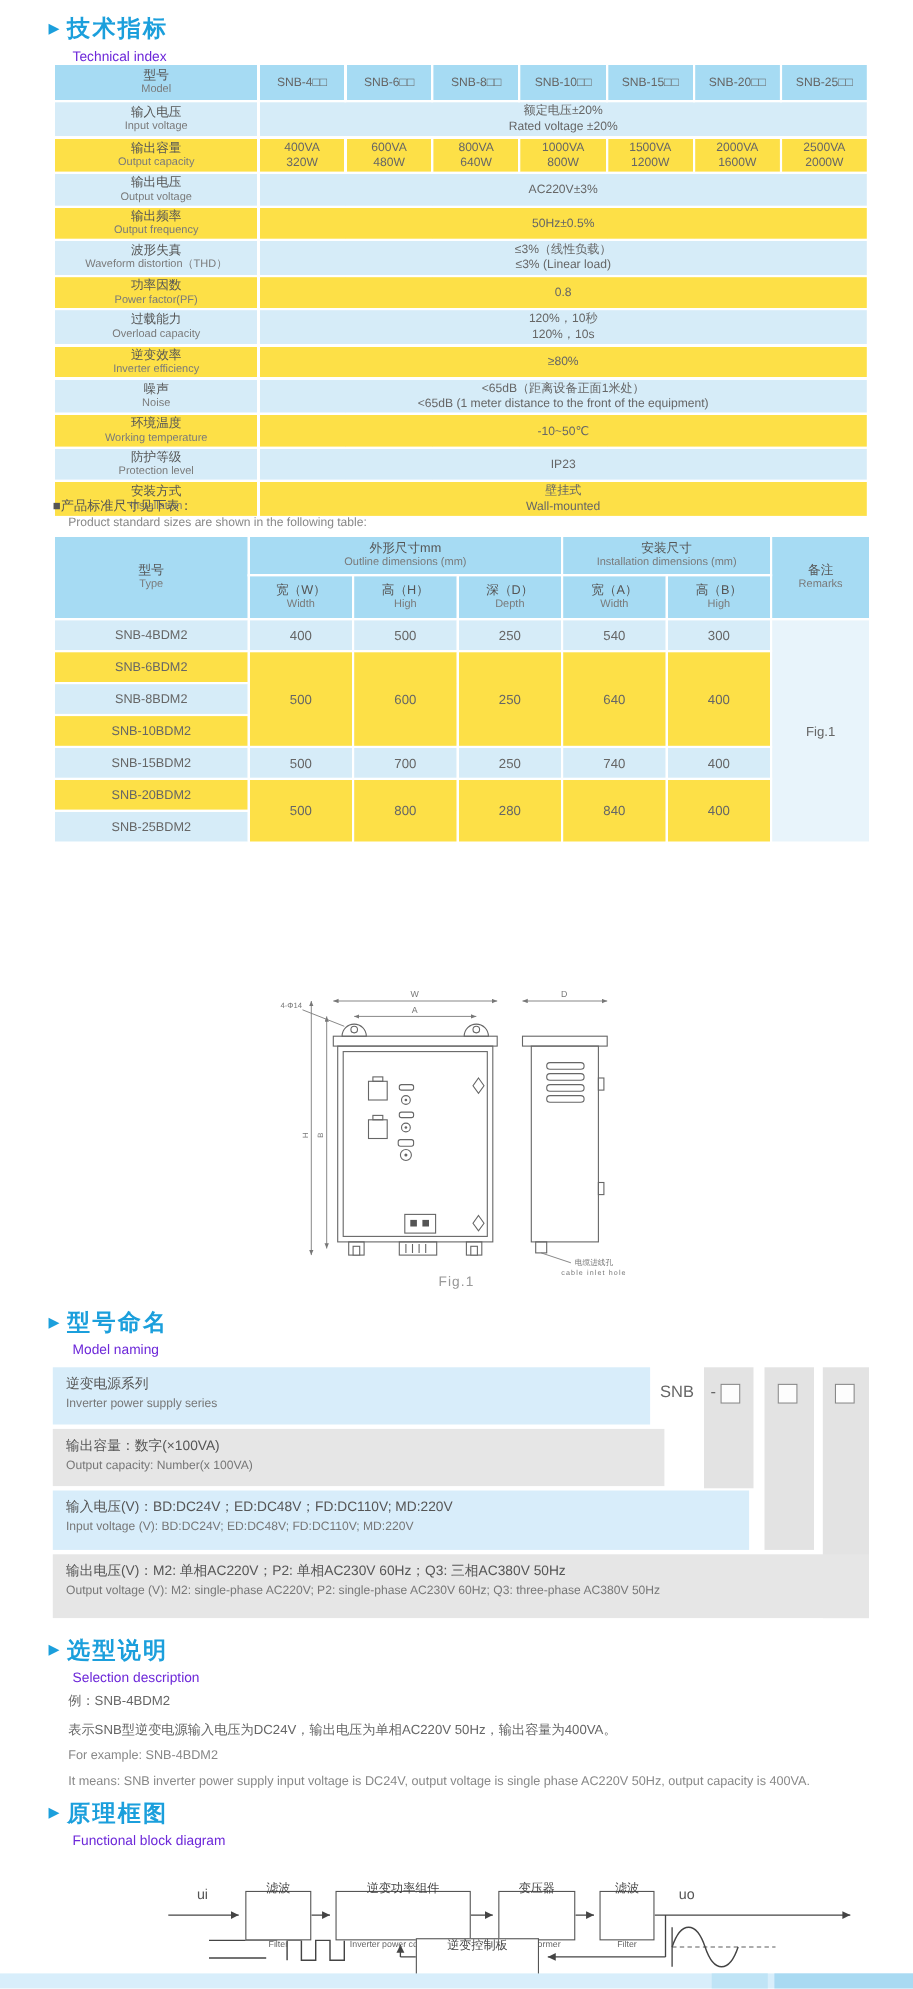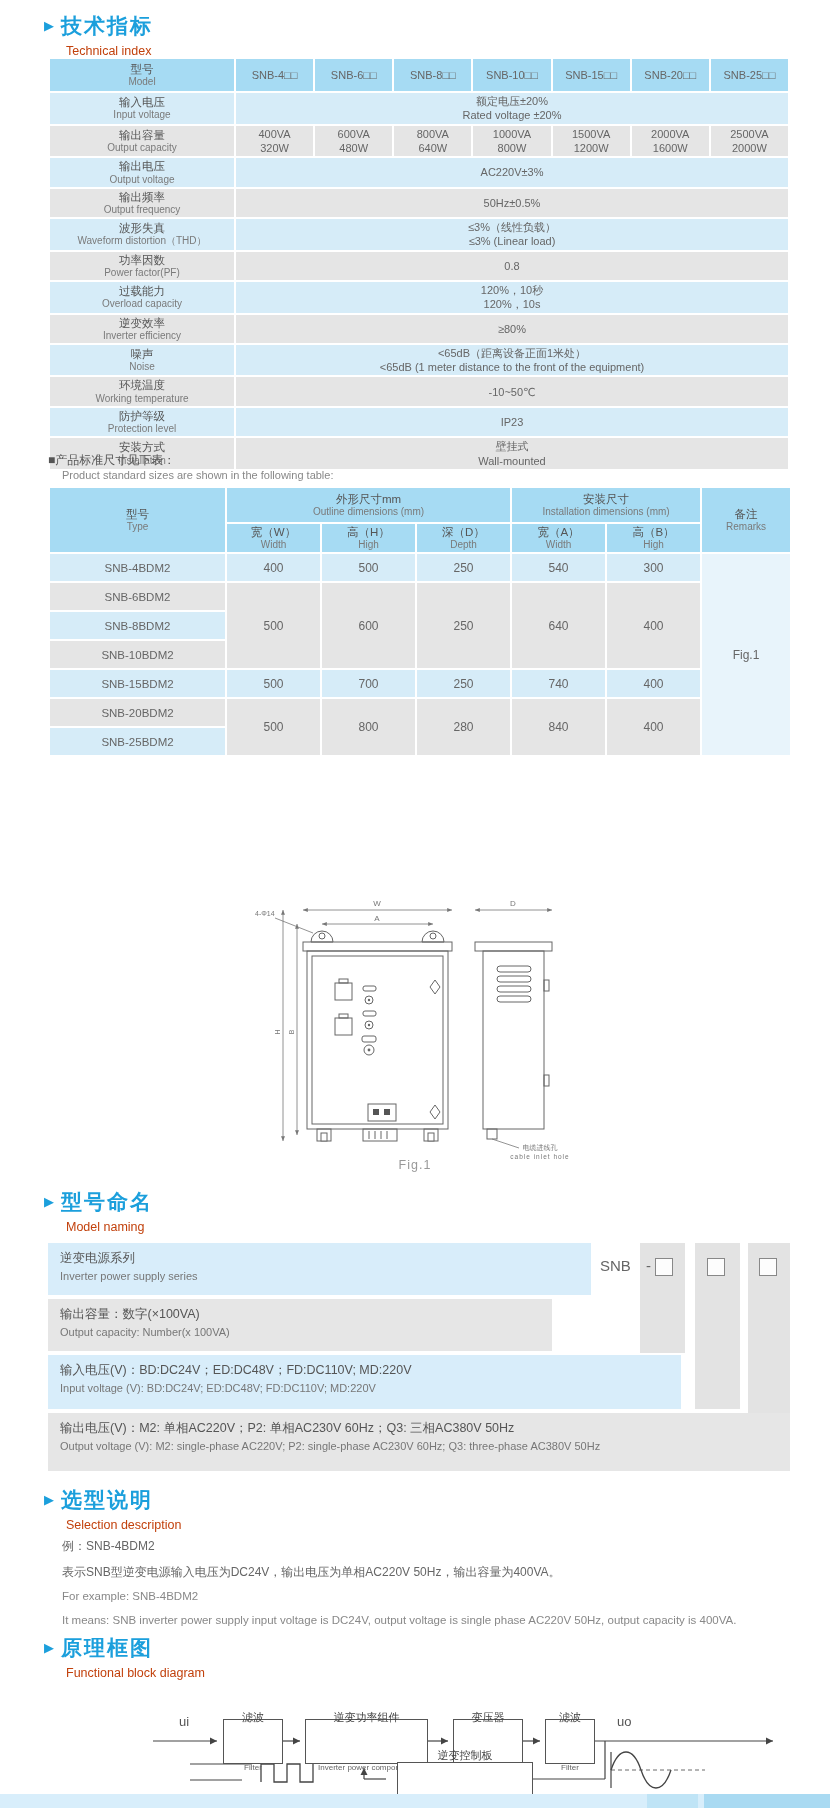--- a/index.html
+++ b/index.html
@@ -3,27 +3,27 @@
 <meta charset="utf-8">
 <style>
   html,body{margin:0;padding:0;background:#fff;}
   .page{position:relative;width:830px;height:1808px;background:#fff;overflow:hidden;
         font-family:"Liberation Sans","DejaVu Sans",sans-serif;}
   .abs{position:absolute;}
   
   .sec-head{position:absolute;left:44px;}
   .sec-arrow{color:#1b9fdc;font-size:13px;vertical-align:3px;margin-right:7px;}
   .sec-zh{display:inline-block;color:#1b9fdc;font-size:21px;font-weight:600;letter-spacing:2px;}
-  .sec-en{color:#c2410c;font-size:12.5px;margin:4px 0 0 22px;}
+  .sec-en{color:#6d28d9;font-size:12.5px;margin:4px 0 0 22px;}
   
   table.blue{border-collapse:collapse;table-layout:fixed;width:742px;}
   table.blue td{border:2px solid #fff;text-align:center;vertical-align:middle;padding:1px 2px;overflow:hidden;}
   tr.row-hdr td{background:#a6dbf3;}
   tr.row-a td{background:#d6ecf8;}
-  tr.row-b td{background:#e5e5e5;}
+  tr.row-b td{background:#fde047;}
   td.remark{background:#e8f4fb !important;}
   .zh{font-size:11.5px;color:#555;line-height:1.25;}
   .en{font-size:10px;color:#7a7a7a;line-height:1.2;}
   td.model{font-size:11px;color:#666;}
   td.val{font-size:11px;color:#666;line-height:1.3;}
   td.dim{font-size:12px;color:#666;}
   td.type{font-size:11.5px;color:#666;}
   
   .note-zh{font-size:12px;color:#555;}
   .note-en{font-size:11px;color:#888;}
@@ -207,21 +207,21 @@
           </td>
           <td colspan="2">
             <div class="zh">安装尺寸</div>
             <div class="en">Installation dimensions (mm)</div>
           </td>
           <td rowspan="2">
             <div class="zh">备注</div>
             <div class="en">Remarks</div>
           </td>
         </tr>
-        <tr class="row-hdr" style="height:30px">
+        <tr class="row-hdr" style="height:40px">
           <td>
             <div class="zh">宽（W）</div>
             <div class="en">Width</div>
           </td>
           <td>
             <div class="zh">高（H）</div>
             <div class="en">High</div>
           </td>
           <td>
             <div class="zh">深（D）</div>
@@ -360,21 +360,21 @@
 
   <div class="ladder">
     <div class="strip" style="left:592px;width:45px;height:110px;"></div>
     <div class="strip" style="left:647px;width:45px;height:166px;"></div>
     <div class="strip" style="left:700px;width:42px;height:228px;"></div>
 
     <div class="band blue" style="top:0;width:543px;">
       <div class="zh">逆变电源系列</div>
       <div class="en">Inverter power supply series</div>
     </div>
-    <div class="band gray" style="top:56px;width:504px;">
+    <div class="band gray" style="top:56px;width:556px;">
       <div class="zh">输出容量：数字(×100VA)</div>
       <div class="en">Output capacity: Number(x 100VA)</div>
     </div>
     <div class="band blue" style="top:112px;width:633px;height:54px;">
       <div class="zh">输入电压(V)：BD:DC24V；ED:DC48V；FD:DC110V; MD:220V</div>
       <div class="en">Input voltage (V): BD:DC24V;  ED:DC48V;  FD:DC110V; MD:220V</div>
     </div>
     <div class="band gray" style="top:170px;width:742px;height:58px;">
       <div class="zh">输出电压(V)：M2: 单相AC220V；P2: 单相AC230V 60Hz；Q3: 三相AC380V 50Hz</div>
       <div class="en">Output voltage (V):  M2: single-phase AC220V;  P2: single-phase AC230V 60Hz;  Q3: three-phase AC380V 50Hz</div>
@@ -440,21 +440,21 @@
       <span class="ben">Inverter power components</span>
     </div>
     <div class="dbox" style="left:308px;top:29px;width:70px;height:45px;">
       <span class="bzh">变压器</span>
       <span class="ben">Transformer</span>
     </div>
     <div class="dbox" style="left:400px;top:29px;width:50px;height:45px;">
       <span class="bzh">滤波</span>
       <span class="ben">Filter</span>
     </div>
-    <div class="dbox" style="left:252px;top:72px;width:136px;height:36px;">
+    <div class="dbox" style="left:233px;top:72px;width:112px;height:36px;justify-content:space-between;">
       <span class="bzh">逆变控制板</span>
       <span class="ben">Inverter control board</span>
     </div>
   </div>
 
   <div class="footer-base"></div>
   <div class="footer-seg1"></div>
   <div class="footer-seg2"></div>
 
 </div>

